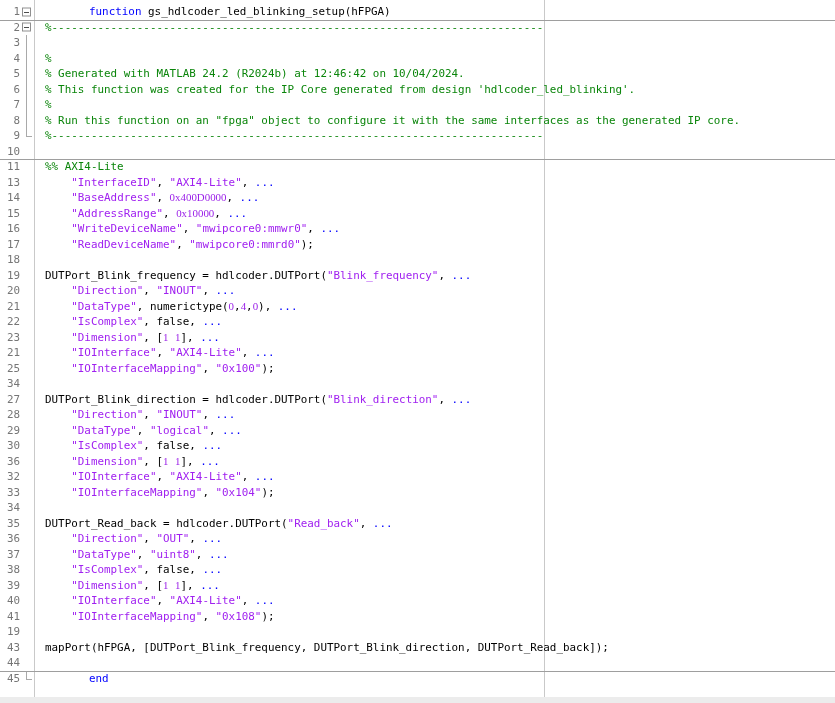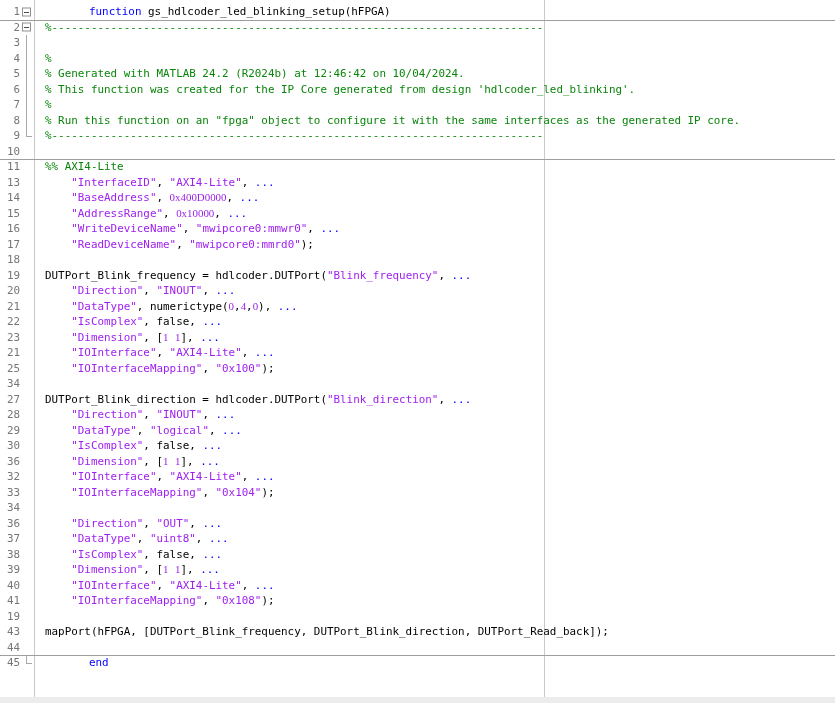--- a/index.html
+++ b/index.html
@@ -201,20 +201,25 @@
         <span class="ln">33</span>
         <span class="fold"></span>
         <pre class="code"><span class="tok-pl">    </span><span class="tok-str">"IOInterfaceMapping"</span><span class="tok-pl">, </span><span class="tok-str">"0x104"</span><span class="tok-pl">);</span></pre>
       </div>
       <div class="row">
         <span class="ln">34</span>
         <span class="fold"></span>
         <pre class="code"></pre>
       </div>
       <div class="row">
+        <span class="ln">35</span>
+        <span class="fold"></span>
+        <pre class="code"><span class="tok-pl">DUTPort_Read_back = hdlcoder.DUTPort(</span><span class="tok-str">"Read_back"</span><span class="tok-pl">, </span><span class="tok-cont">...</span></pre>
+      </div>
+      <div class="row">
         <span class="ln">36</span>
         <span class="fold"></span>
         <pre class="code"><span class="tok-pl">    </span><span class="tok-str">"Direction"</span><span class="tok-pl">, </span><span class="tok-str">"OUT"</span><span class="tok-pl">, </span><span class="tok-cont">...</span></pre>
       </div>
       <div class="row">
         <span class="ln">37</span>
         <span class="fold"></span>
         <pre class="code"><span class="tok-pl">    </span><span class="tok-str">"DataType"</span><span class="tok-pl">, </span><span class="tok-str">"uint8"</span><span class="tok-pl">, </span><span class="tok-cont">...</span></pre>
       </div>
       <div class="row">

